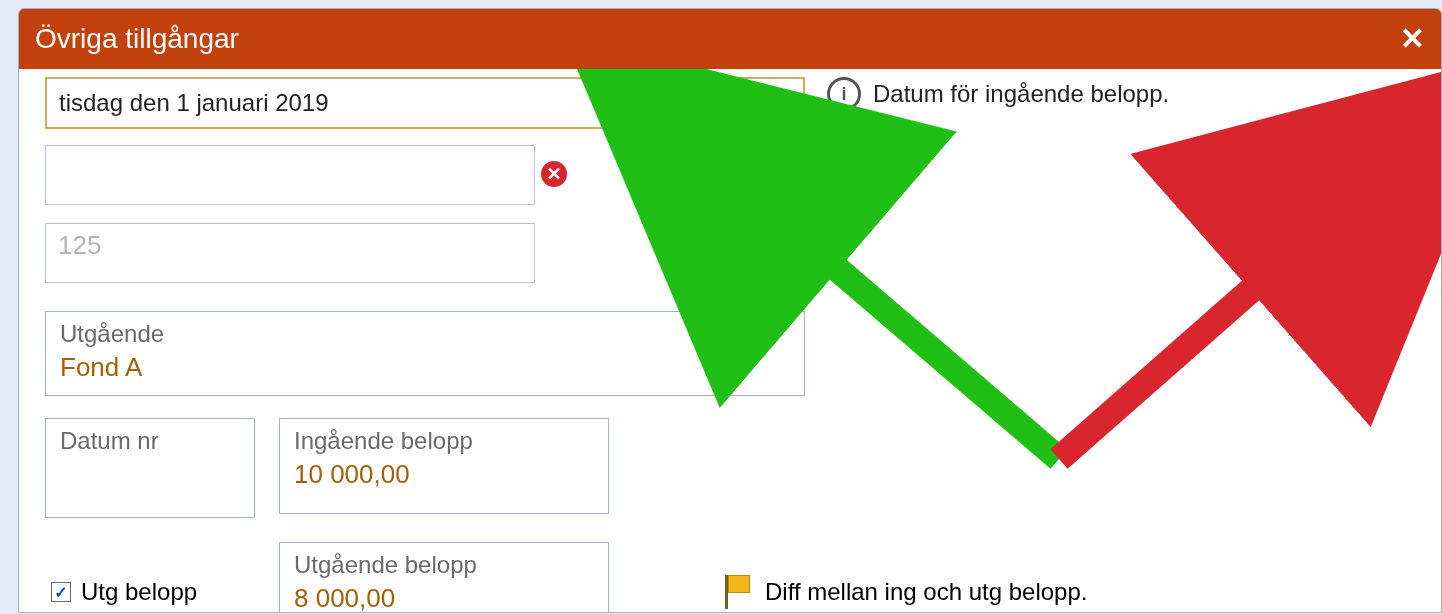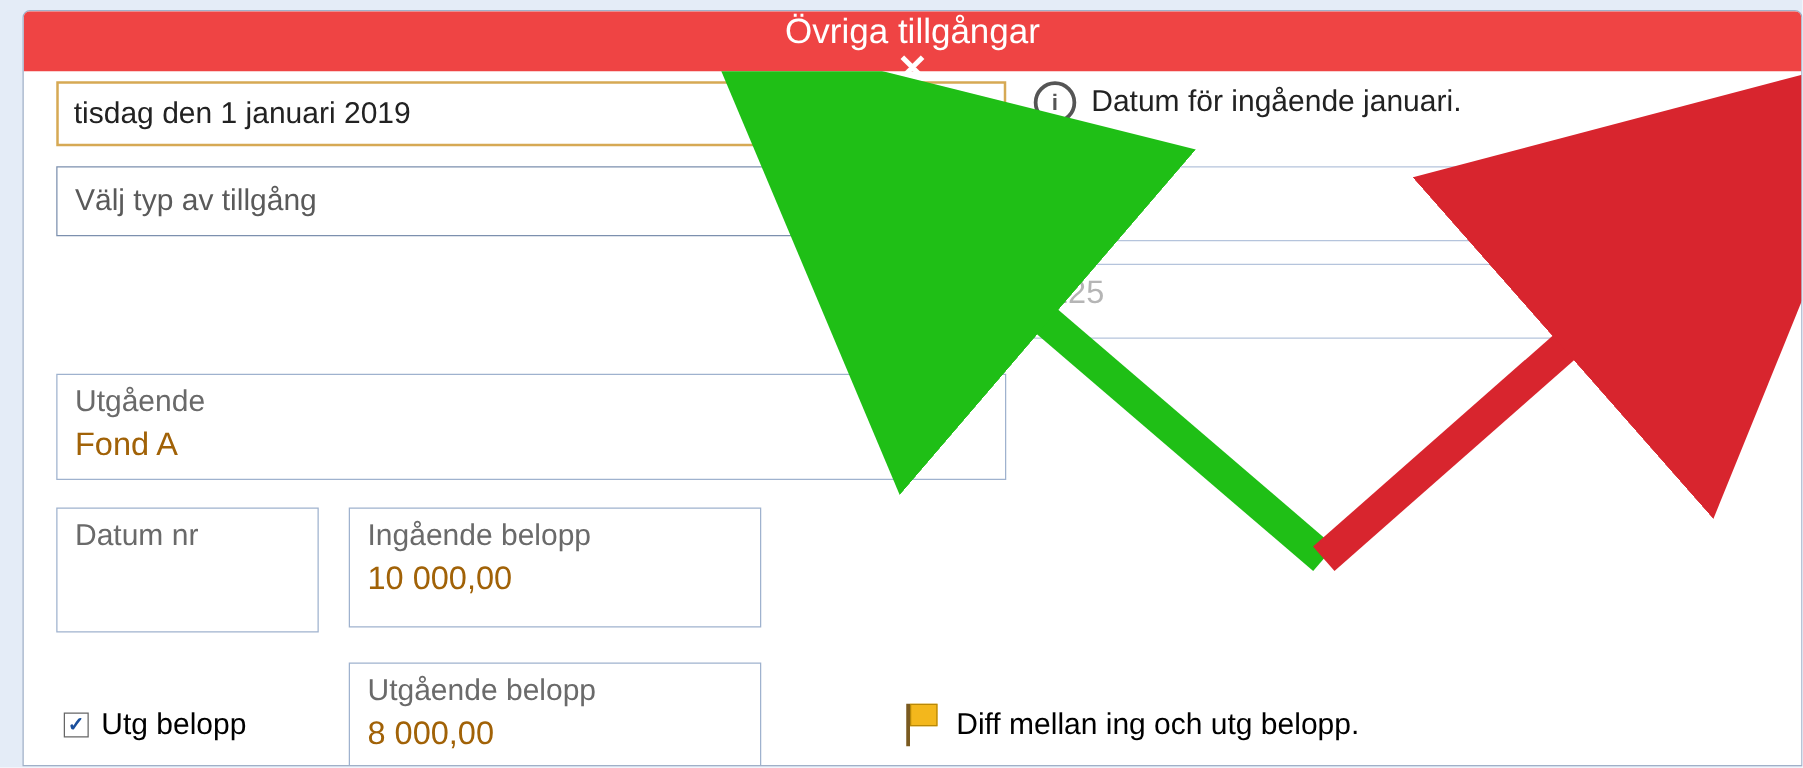--- a/index.html
+++ b/index.html
@@ -19,29 +19,28 @@
     left: 18px;
     top: 8px;
     width: 1424px;
     height: 605px;
     background: #fff;
     border: 1px solid #a0b0c8;
     border-radius: 6px 6px 0 0;
     overflow: hidden;
   }
   .titlebar {
-    height: 48px;
-    background: #ef4444;
+    height: 60px;
+    background: #c2410c;
     color: #fff;
     display: flex;
     align-items: center;
     padding: 0 16px;
     justify-content: space-between;
     font-size: 28px;
-    flex-direction: column;
   }
   .close-x {
     font-size: 30px;
     font-weight: bold;
     cursor: pointer;
     line-height: 1;
   }
   .content {
     position: relative;
     padding: 8px 26px;
@@ -146,29 +145,25 @@
             <rect x="3" y="5" width="18" height="16" rx="1"></rect>
             <line x1="3" y1="10" x2="21" y2="10"></line>
             <line x1="8" y1="3" x2="8" y2="7"></line>
             <line x1="16" y1="3" x2="16" y2="7"></line>
             <text x="9" y="19" font-size="8" stroke="none" fill="#555">12</text>
           </svg>
         </span>
       </div>
       <div class="info-row">
         <span class="info-icon">i</span>
-        <span>Datum för ingående januari.</span>
+        <span>Datum för ingående belopp.</span>
       </div>
     </div>
 
     <div class="row2">
-      <div class="dropdown">
-        <span>Välj typ av tillgång</span>
-        <span class="triangle-down"></span>
-      </div>
       <div style="display:flex;align-items:flex-start;">
         <div style="display:flex;flex-direction:column;gap:18px;">
           <div class="side-input"></div>
           <div class="side-input small">
             <span>125</span>
           </div>
         </div>
         <span class="error-icon">✕</span>
       </div>
     </div>

